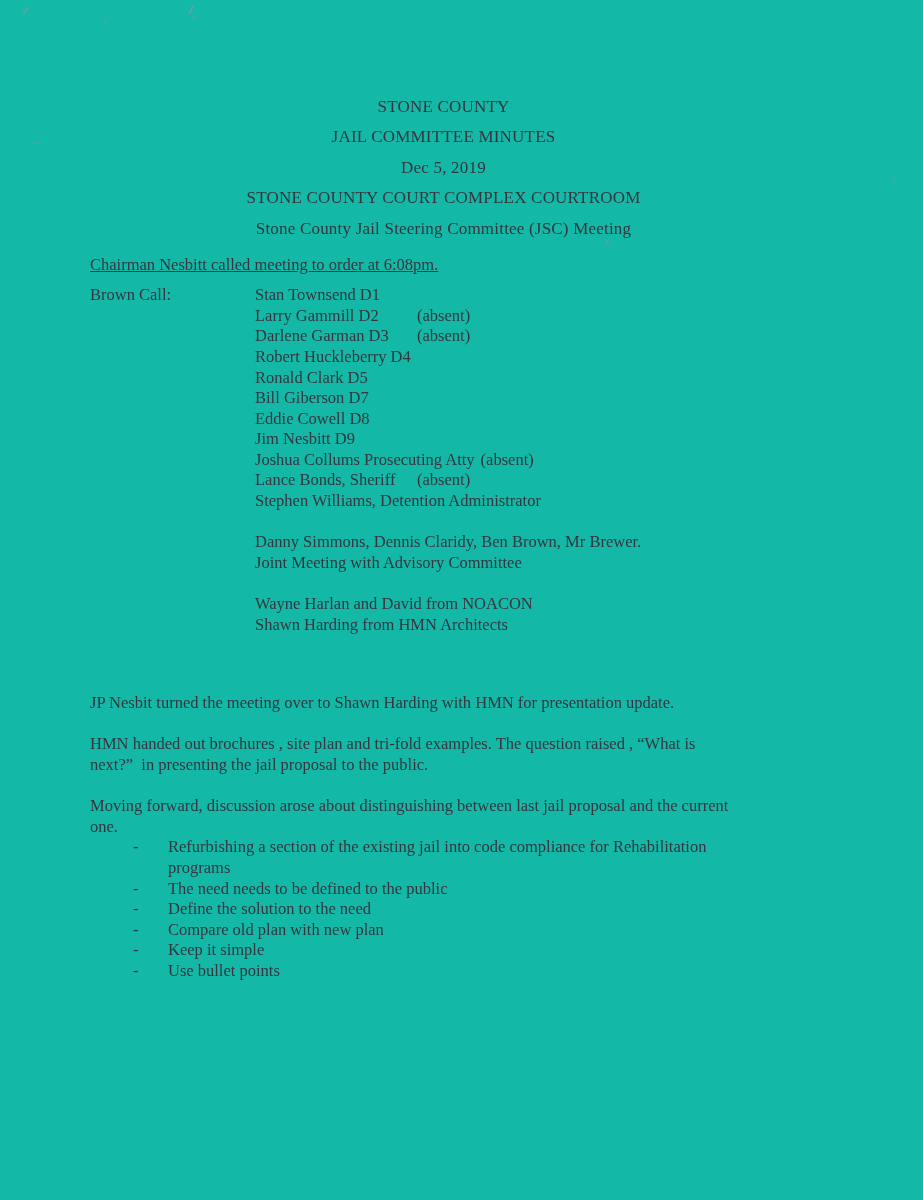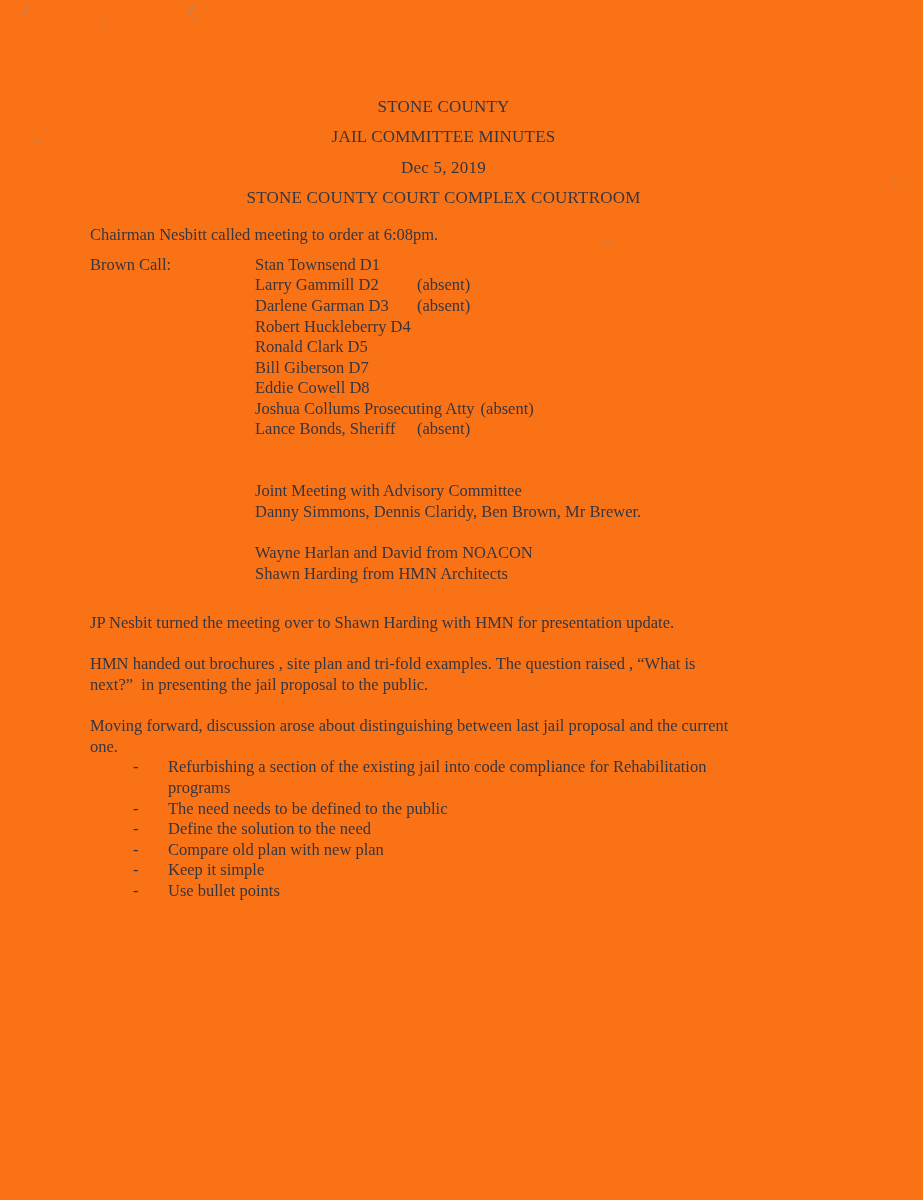--- a/index.html
+++ b/index.html
@@ -1,19 +1,19 @@
 <!DOCTYPE html>
 <html><head>
 <meta charset="utf-8">
 <style>
   html,body{margin:0;padding:0;background:#e9e9e9;}
   .page{
     position:relative;
     width:923px;height:1200px;
-    background:#f97316;
+    background:#14b8a6;
     overflow:hidden;
     font-family:"Liberation Serif","DejaVu Serif",serif;
     color:#363640;
   }
   
   .speck{position:absolute;background:#8f949c;border-radius:1px;}
   .sp1{left:21px;top:10px;width:9px;height:2px;transform:rotate(-52deg);opacity:.55;}
   .sp2{left:103px;top:20px;width:6px;height:2px;transform:rotate(-60deg);opacity:.35;}
   .sp3{left:186px;top:9px;width:10px;height:2px;transform:rotate(-62deg);opacity:.6;}
   .sp4{left:192px;top:16px;width:4px;height:2px;transform:rotate(-60deg);opacity:.45;}
@@ -29,28 +29,28 @@
     line-height:30.4px;
     letter-spacing:.2px;
   }
   .doc-body{
     padding-left:90px;
     padding-right:40px;
     font-size:16.5px;
     line-height:20.6px;
   }
   .opening{margin-top:11px;}
-  .para-sm{margin:0 0 9.5px 0;white-space:pre-wrap;}
+  .para-sm{margin:0 0 9.5px 0;white-space:pre-wrap;text-decoration:underline;}
   .rollcall{display:flex;margin-top:1px;}
   .rc-label{width:165px;flex:0 0 165px;}
   .rc-row{white-space:nowrap;}
   .rc-name{display:inline-block;min-width:156px;}
   .rc-note{padding-left:6px;text-align:center;}
   .rc-gap{height:20.6px;}
-  .paragraphs{margin-top:29px;max-width:795px;}
+  .paragraphs{margin-top:58px;max-width:795px;}
   .para{margin:0 0 20.6px 0;white-space:pre-wrap;}
   .para:last-child{margin-bottom:0;}
   .bullets{margin:0;}
   .bullet{display:flex;margin-left:43px;}
   .bullet .dash{width:35px;flex:0 0 35px;}
   .bullet .b-text{flex:1;white-space:pre-wrap;}
 </style>
 </head>
 <body>
 
@@ -68,20 +68,21 @@
     <div>
 
         <div class="h-line">STONE COUNTY</div>
 
         <div class="h-line">JAIL COMMITTEE MINUTES</div>
 
         <div class="h-line">Dec 5, 2019</div>
 
         <div class="h-line">STONE COUNTY COURT COMPLEX COURTROOM</div>
 
+        <div class="h-line">Stone County Jail Steering Committee (JSC) Meeting</div>
       </div>
   </header>
 
   <div class="doc-body">
 
     <div class="opening">
       <p class="para-sm">Chairman Nesbitt called meeting to order at 6:08pm.</p>
     </div>
 
     <div class="rollcall">
@@ -112,39 +113,42 @@
 
 
             <div class="rc-row">
               <span class="rc-name">Bill Giberson D7</span><span class="rc-note"></span>
             </div>
 
             <div class="rc-row">
               <span class="rc-name">Eddie Cowell D8</span><span class="rc-note"></span>
             </div>
 
+            <div class="rc-row">
+              <span class="rc-name">Jim Nesbitt D9</span><span class="rc-note"></span>
+            </div>
 
             <div class="rc-row">
               <span class="rc-name">Joshua Collums Prosecuting Atty</span><span class="rc-note">(absent)</span>
             </div>
 
             <div class="rc-row">
               <span class="rc-name">Lance Bonds, Sheriff</span><span class="rc-note">(absent)</span>
             </div>
 
             <div class="rc-row">
-              <span class="rc-note"></span>
+              <span class="rc-name">Stephen Williams, Detention Administrator</span><span class="rc-note"></span>
             </div>
           </div>
         <div class="rc-gap"></div>
         <div>
 
+            <div class="rc-row">Danny Simmons, Dennis Claridy, Ben Brown, Mr Brewer.</div>
+
             <div class="rc-row">Joint Meeting with Advisory Committee</div>
-
-            <div class="rc-row">Danny Simmons, Dennis Claridy, Ben Brown, Mr Brewer.</div>
           </div>
         <div class="rc-gap"></div>
         <div>
 
             <div class="rc-row">Wayne Harlan and David from NOACON</div>
 
             <div class="rc-row">Shawn Harding from HMN Architects</div>
           </div>
       </div>
     </div>

